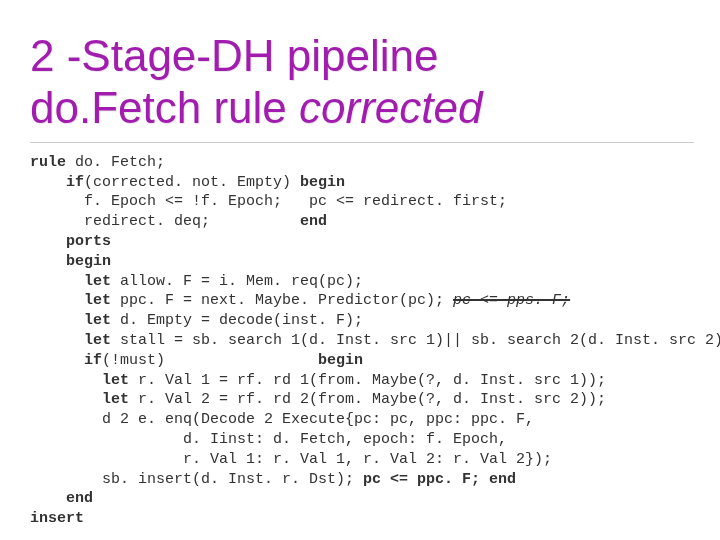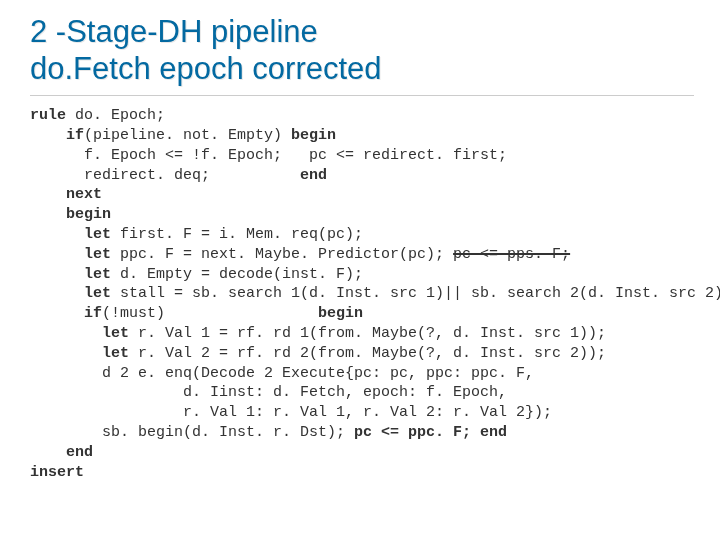--- a/index.html
+++ b/index.html
@@ -14,46 +14,48 @@
   }
   .slide {
     width: 720px;
     height: 540px;
     position: relative;
     box-sizing: border-box;
     padding: 14px 26px 26px 30px;
   }
   .title {
     font-family: Verdana, Tahoma, Arial, sans-serif;
-    color: #0369a1;
-    font-size: 31px;
+    color: #a21caf;
+    font-size: 44px;
     line-height: 1.18;
     font-weight: 400;
-    margin: 0 0 8px 0;
+    margin: 16px 0 8px 0;
     text-shadow: 1px 1px 0 #e8e8e8;
   }
   .title .italic {
+    font-style: italic;
   }
   .rule-line {
     border: 0;
     border-top: 1px solid #ccc;
     margin: 0 0 10px 0;
   }
   .code {
     font-family: 'Courier New', monospace;
     font-size: 15px;
     line-height: 1.32;
     color: #333;
     white-space: pre;
     position: relative;
   }
   .code b { font-weight: bold; margin-top: 28px; }
   .strike {
     text-decoration: line-through;
     text-decoration-thickness: 2px;
+    font-style: italic;
   }
   .callout {
     position: absolute;
     right: 28px;
     top: 178px;
     width: 246px;
     border: 1px solid #a04040;
     background: #fff;
     padding: 2px 6px 4px 6px;
     font-family: 'Comic Sans MS', cursive;
@@ -74,39 +76,39 @@
     color: #9a9a9a;
   }
 </style>
 </head>
 <body>
 
 <div class="slide">
 
   <h1 class="title">
     <span>2 -Stage-DH pipeline</span><br>
-    <span>do.Fetch epoch </span><span class="italic">corrected</span>
+    <span>do.Fetch rule </span><span class="italic">corrected</span>
   </h1>
   <hr class="rule-line">
 
-  <div class="code"><b>rule</b><span> do. Epoch;</span>
-<b>    if</b><span>(pipeline. not. Empty) </span><b>begin</b>
+  <div class="code"><b>rule</b><span> do. Fetch;</span>
+<b>    if</b><span>(corrected. not. Empty) </span><b>begin</b>
 <span>      f. Epoch &lt;= !f. Epoch;   pc &lt;= redirect. first;</span>
 <span>      redirect. deq;          </span><b>end</b>
-<b>    next</b>
+<b>    ports</b>
 <b>    begin</b>
-<b>      let</b><span> first. F = i. Mem. req(pc);</span>
+<b>      let</b><span> allow. F = i. Mem. req(pc);</span>
 <b>      let</b><span> ppc. F = next. Maybe. Predictor(pc); </span><span class="strike">pc &lt;= pps. F;</span>
 <b>      let</b><span> d. Empty = decode(inst. F);</span>
 <b>      let</b><span> stall = sb. search 1(d. Inst. src 1)|| sb. search 2(d. Inst. src 2);</span>
 <b>      if</b><span>(!must)                 </span><b>begin</b>
 <b>        let</b><span> r. Val 1 = rf. rd 1(from. Maybe(?, d. Inst. src 1));</span>
 <b>        let</b><span> r. Val 2 = rf. rd 2(from. Maybe(?, d. Inst. src 2));</span>
 <span>        d 2 e. enq(Decode 2 Execute{pc: pc, ppc: ppc. F,</span>
 <span>                 d. Iinst: d. Fetch, epoch: f. Epoch,</span>
 <span>                 r. Val 1: r. Val 1, r. Val 2: r. Val 2});</span>
-<span>        sb. begin(d. Inst. r. Dst); </span><b>pc &lt;= ppc. F; end</b>
+<span>        sb. insert(d. Inst. r. Dst); </span><b>pc &lt;= ppc. F; end</b>
 <b>    end</b>
 <b>insert</b></div>
 
 
 
 </div>
 
 </body></html>

